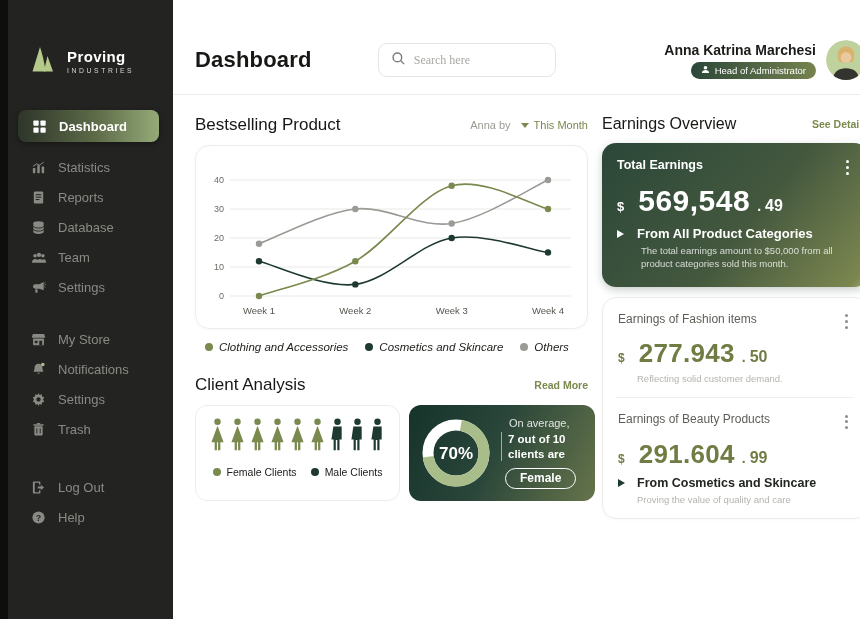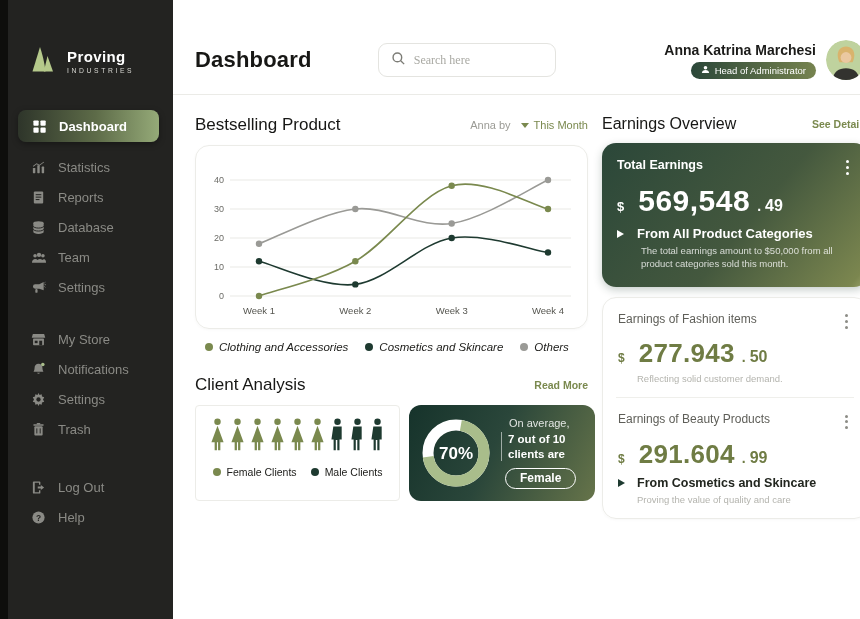--- a/index.html
+++ b/index.html
@@ -56,21 +56,21 @@
   .link-btn { margin-left:auto; font-size:10.5px; font-weight:700; color:#7a894e; cursor:pointer; }
 
   .chart-card { margin-top:10px; border:1px solid #ececE8; border-radius:14px; height:184px;
     box-shadow:0 1px 3px rgba(0,0,0,.03); overflow:hidden; }
   .bp-legend { display:flex; align-items:center; gap:17px; margin-top:12px; padding-left:10px;font-style:italic; }
   .legend-item { display:flex; align-items:center; gap:6px; font-size:11.5px; color:#21211e; }
   .dot { width:8px; height:8px; border-radius:50%; flex:0 0 8px; }
 
   .client-head { margin-top:22px; }
   .client-cards { display:flex; gap:9px; margin-top:10px; }
-  .pict-card { width:205px; flex:0 0 205px; border:1px solid #ececE8; border-radius:4px;
+  .pict-card { width:205px; flex:0 0 205px; border:1px solid #ececE8; border-radius:12px;
     padding:12px 10px 10px; }
   .pict-row { display:flex; justify-content:center; gap:1px; }
   .pict-legend { display:flex; justify-content:center; gap:14px; margin-top:8px; }
   .pict-legend .legend-item { font-size:10.5px; }
   .donut-card { flex:1; border-radius:12px; padding:11px 10px; display:flex; align-items:center; gap:8px;
     background:linear-gradient(115deg,#16332b 0%,#2a463a 45%,#66744a 100%); }
   .donut-wrap { position:relative; width:74px; height:74px; flex:0 0 74px; }
   .donut-texts { color:#fff; }
   .donut-line1 { font-size:11px; color:rgba(255,255,255,.85); margin-left:8px; }
   .donut-quote { border-left:1.5px solid rgba(255,255,255,.55); padding-left:6px; margin-top:3px;

